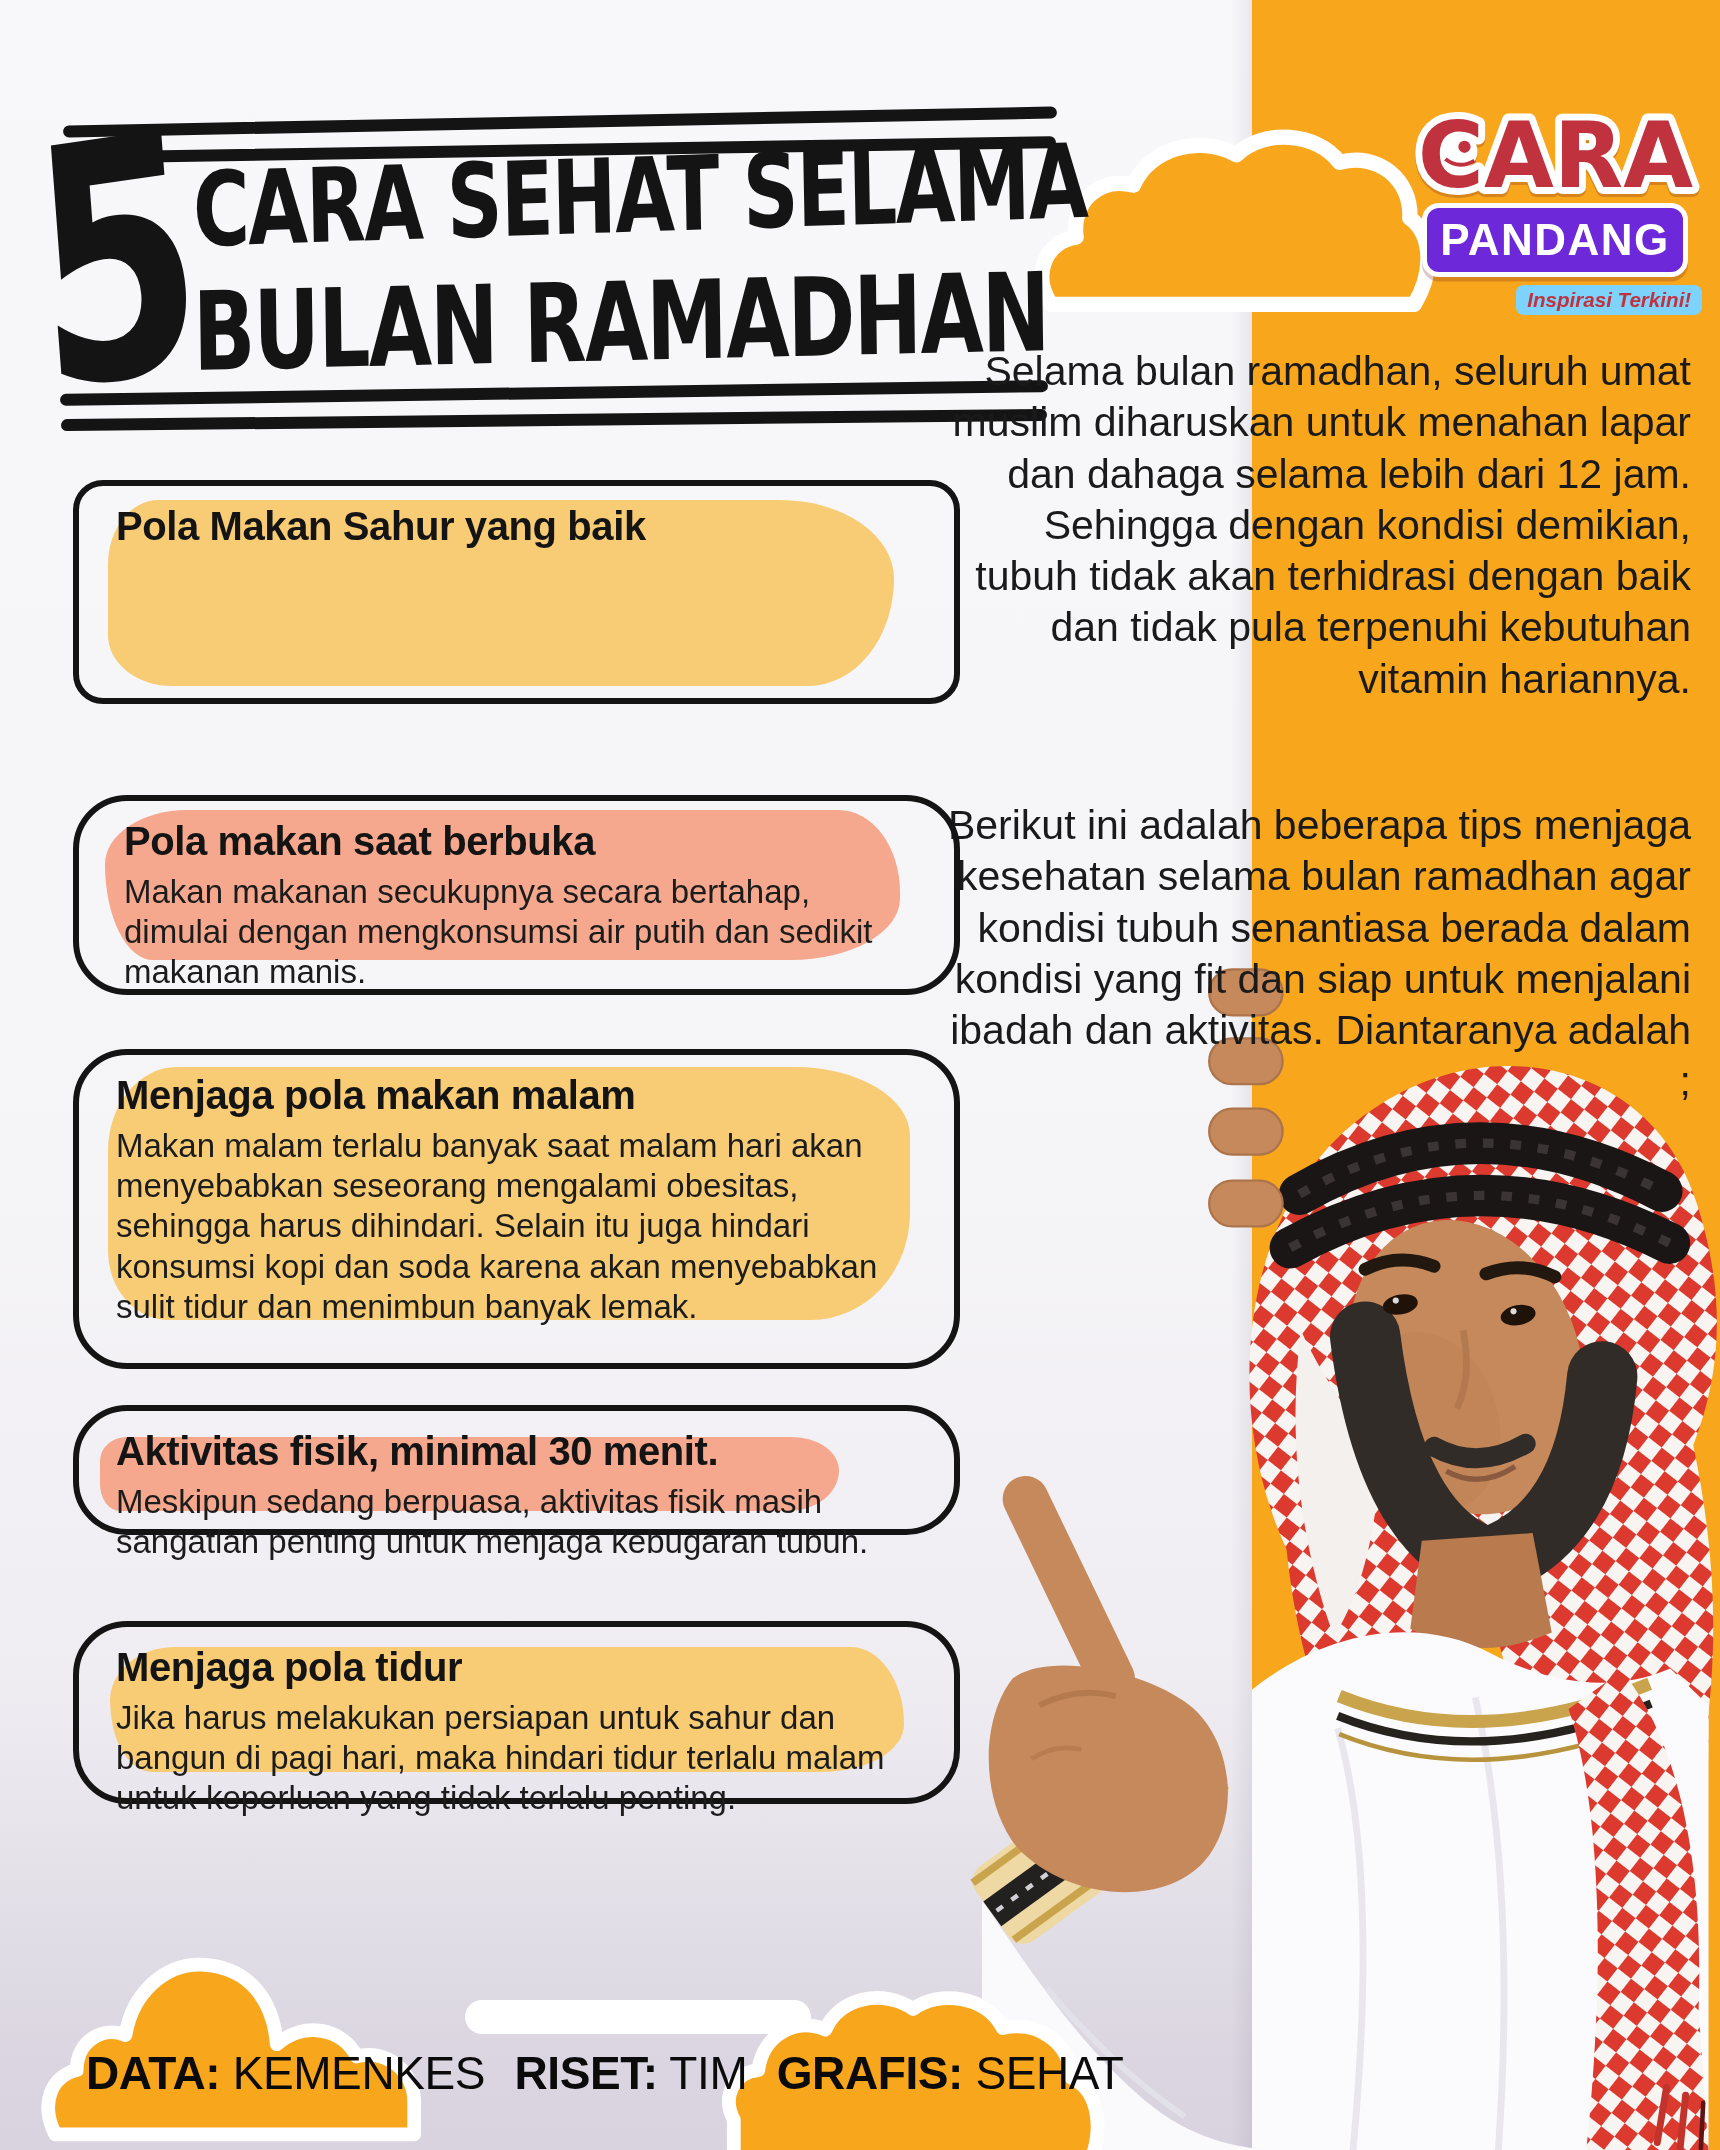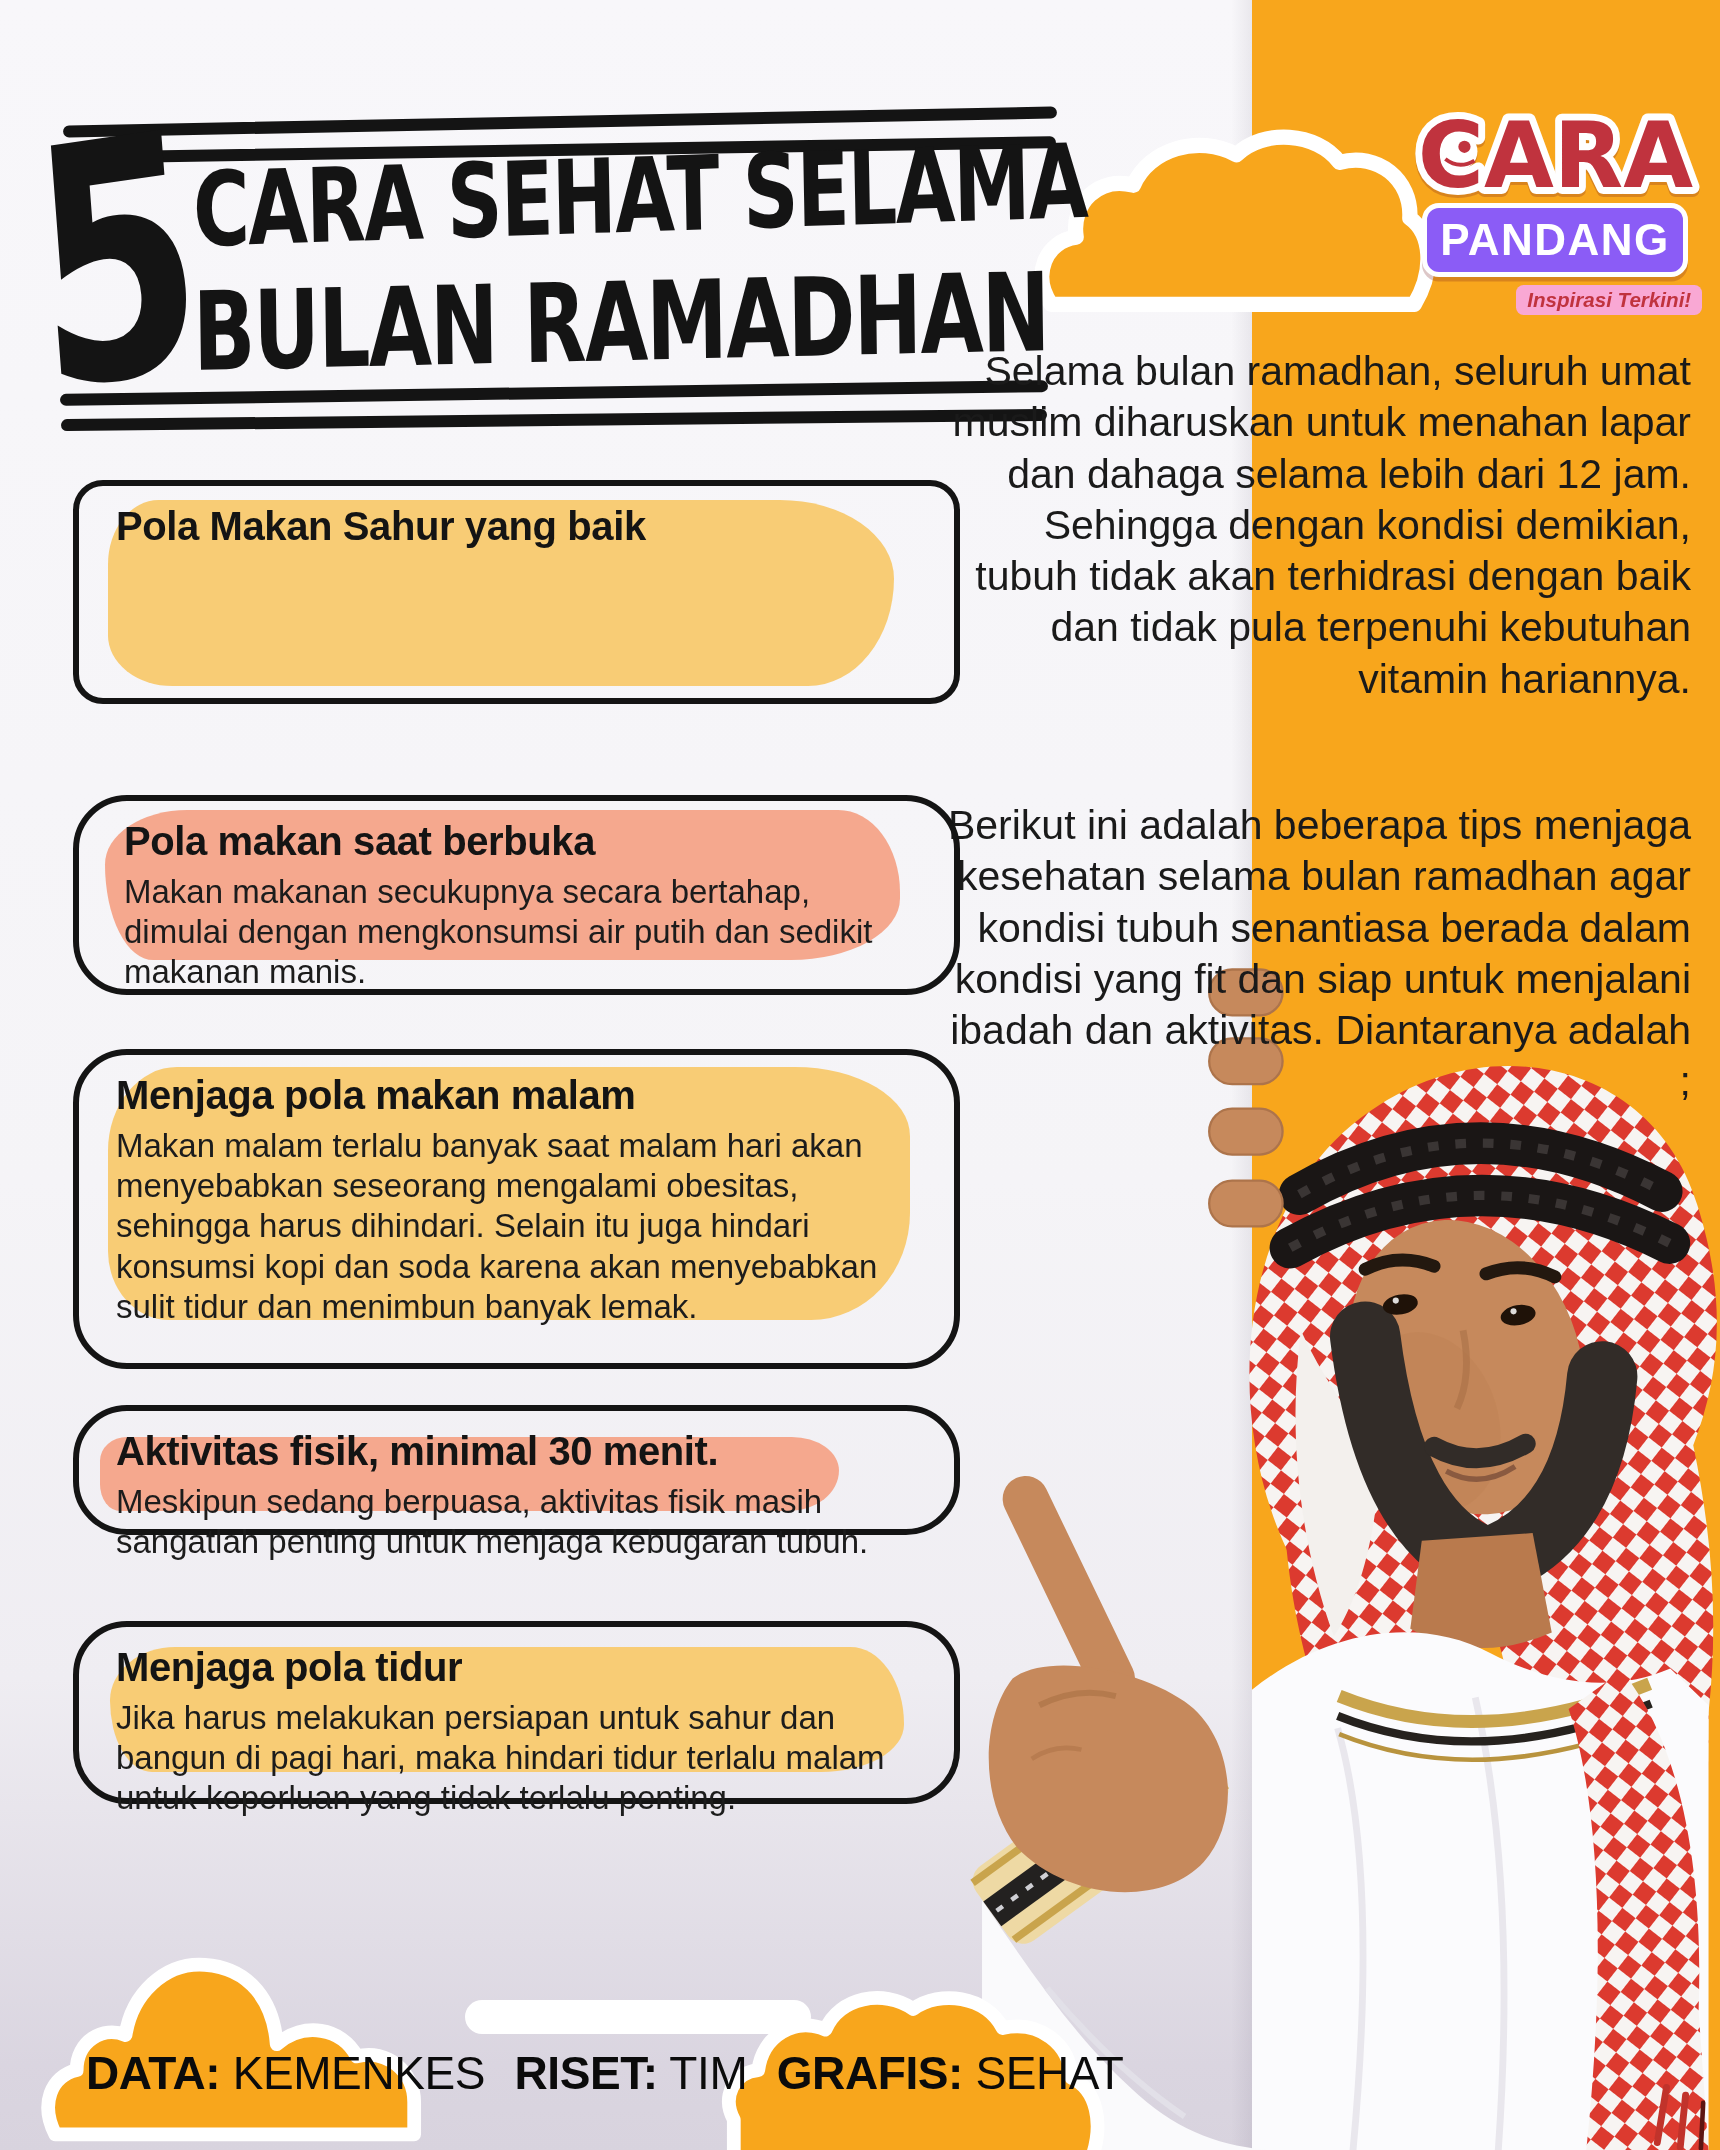--- a/index.html
+++ b/index.html
@@ -18,24 +18,24 @@
   .cloud svg{display:block;}
   #cloud-top{left:1034px;top:115px;width:405px;height:200px;}
   #cloud-left{left:40px;top:1948px;width:391px;height:197px;z-index:5;}
   #cloud-mid{left:717px;top:1982px;width:414px;height:169px;overflow:hidden;z-index:5;}
   .white-bar{position:absolute;left:465px;top:2000px;width:346px;height:34px;background:#fff;
     border-radius:17px;z-index:4;}
 
   
   .logo{position:absolute;left:1405px;top:107px;width:300px;z-index:6;text-align:center;}
   .logo-cara-svg{display:block;margin:0 auto;filter:drop-shadow(0 3.8px 0 rgba(120,30,30,.25));}
-  .logo-pandang{box-sizing:border-box;width:266px;margin:-4.6px auto 0;background:#8b5cf6;
+  .logo-pandang{box-sizing:border-box;width:266px;margin:-4.6px auto 0;background:#6d28d9;
     border:5.4px solid #fff;border-radius:17px;padding:6.1px 3.1px 7.6px;color:#fff;font-weight:700;
     font-size:44px;letter-spacing:1.5px;box-shadow:0 4.6px 0 rgba(120,30,30,.25);}
-  .logo-tag{display:inline-block;margin:7.6px 3.1px 0 auto;background:#f9a8d4;color:#C0333E;
+  .logo-tag{display:inline-block;margin:7.6px 3.1px 0 auto;background:#7dd3fc;color:#C0333E;
     font-style:italic;font-weight:700;font-size:20.6px;padding:3.1px 10.7px;border-radius:7.6px;
     float:right;}
 
   
   .rule{position:absolute;background:#141414;border-radius:9.2px;height:11.5px;z-index:6;}
   #rule-t1{left:63px;top:116px;width:994px;transform:rotate(-1.1deg);}
   #rule-t2{left:64px;top:144px;width:992px;transform:rotate(-0.9deg);}
   #rule-b1{left:60px;top:387px;width:988px;transform:rotate(-0.8deg);}
   #rule-b2{left:61px;top:414px;width:986px;transform:rotate(-0.6deg);}
   .big-number{position:absolute;left:26px;top:150px;font-family:"DejaVu Sans",sans-serif;

